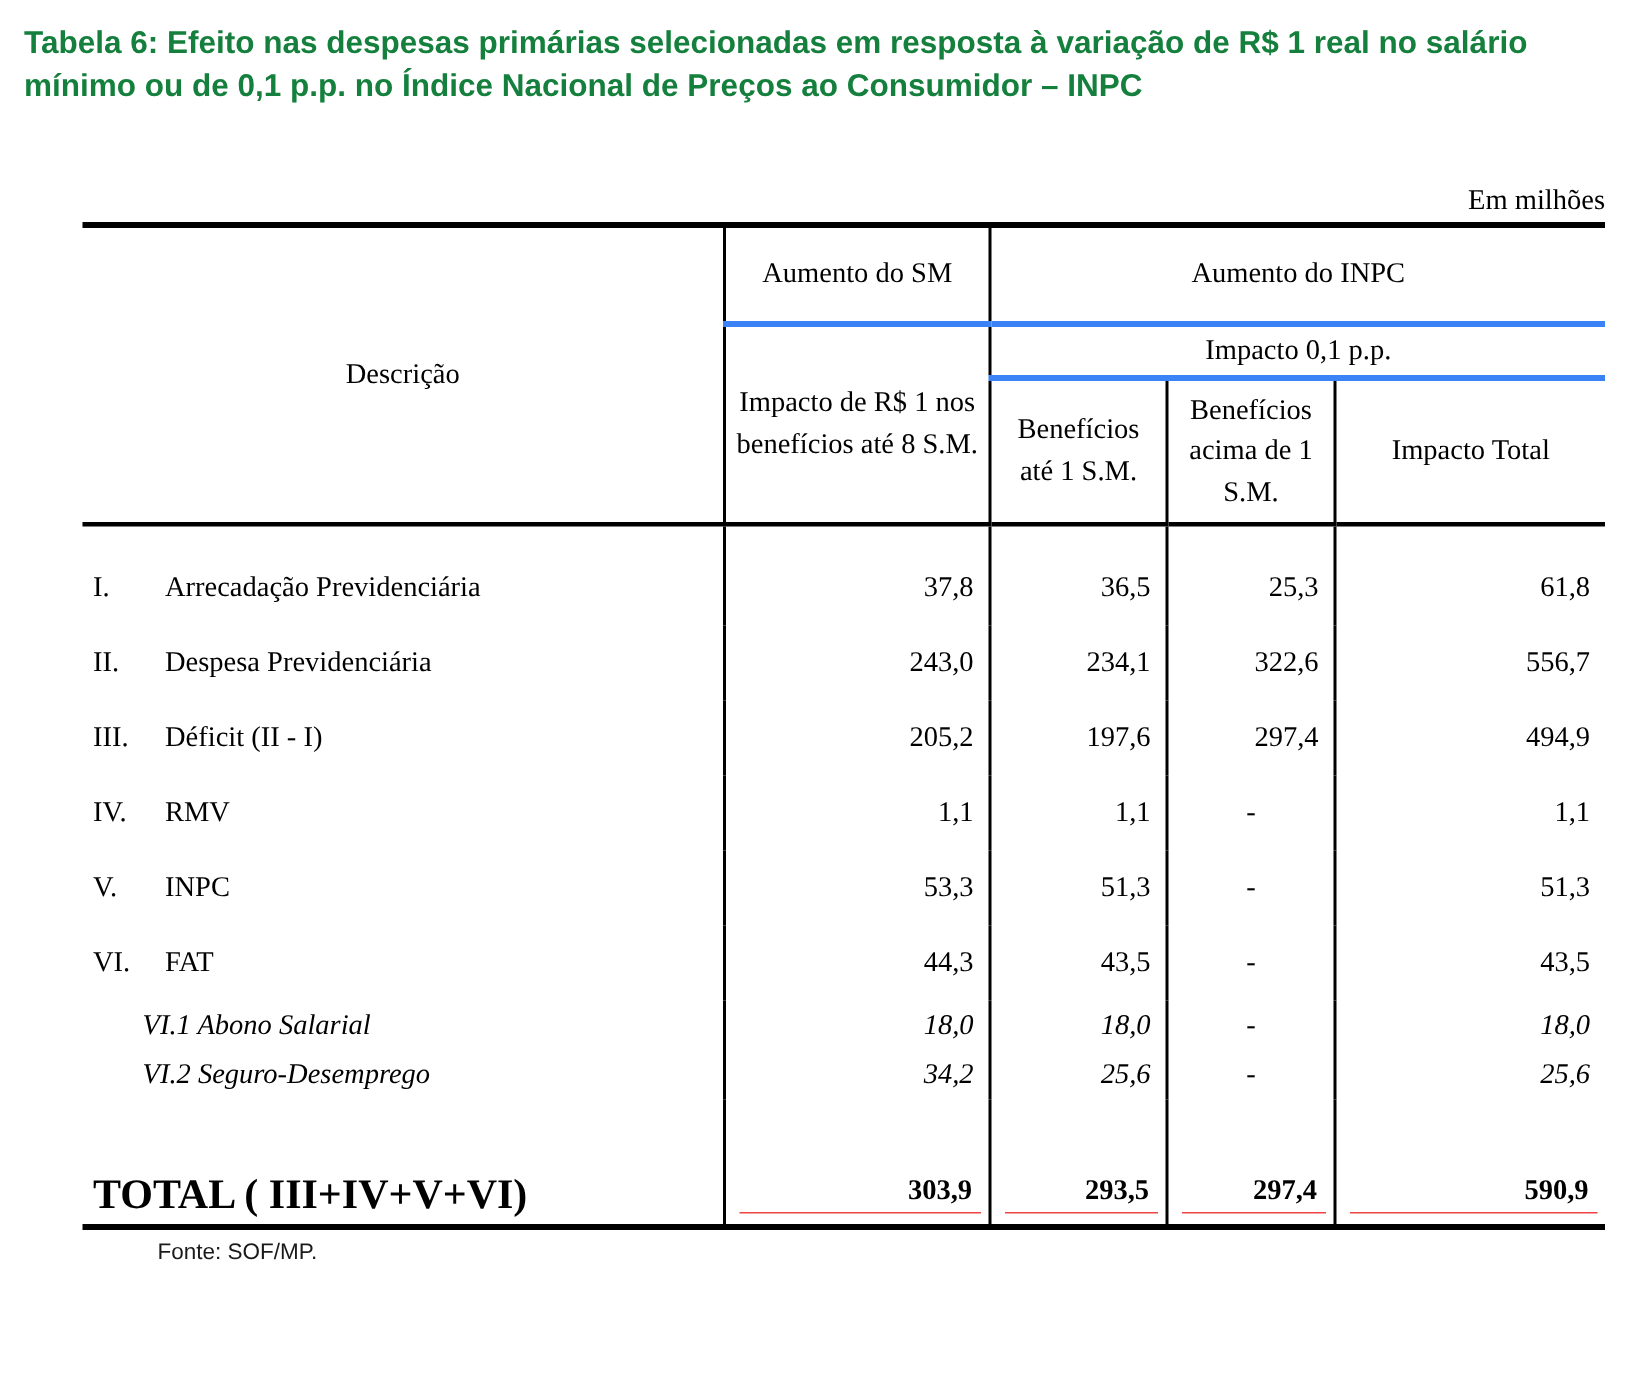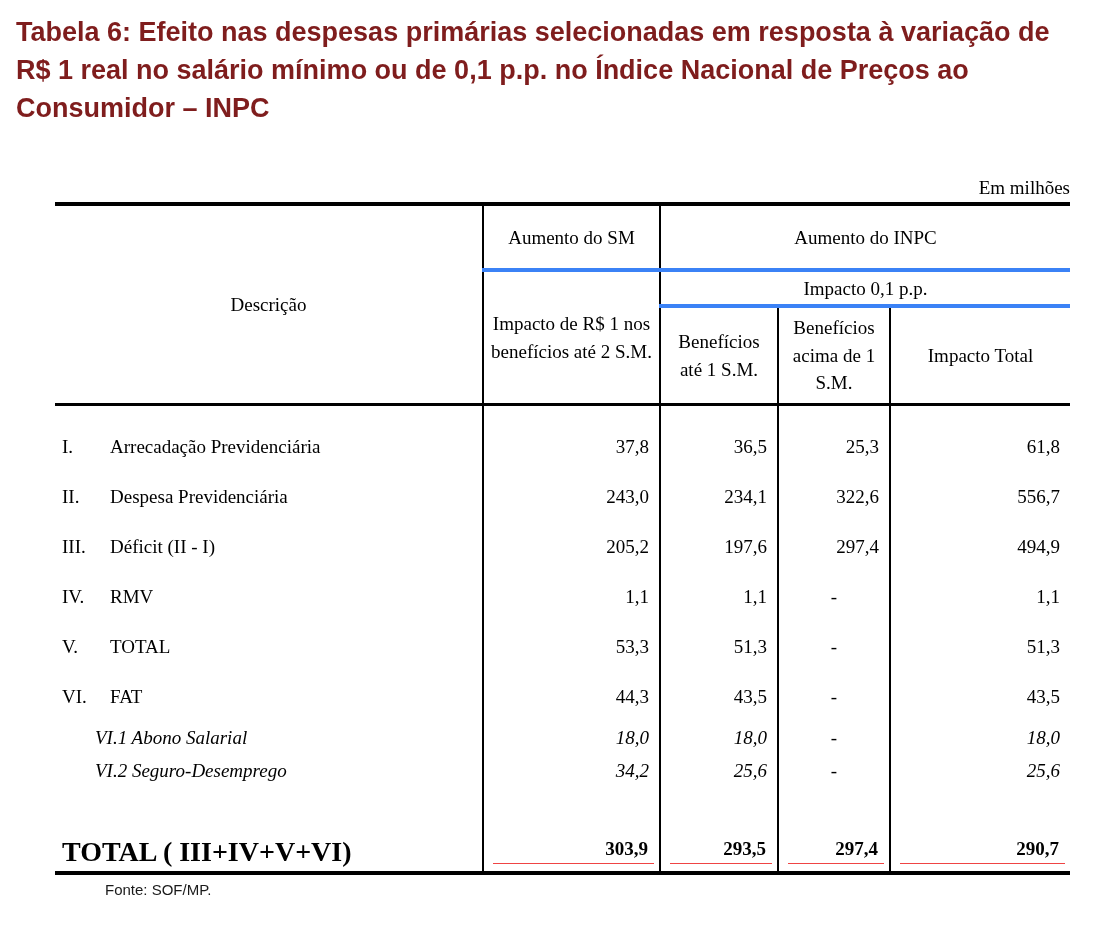--- a/index.html
+++ b/index.html
@@ -2,22 +2,22 @@
 <html><head>
 <meta charset="utf-8">
 <style>
   html,body { margin:0; padding:0; background:#ffffff; }
   body {
     width:1101px; height:925px; overflow:hidden;
     font-family:"Liberation Serif", serif; color:#000;
   }
   .title {
     font-family:"Liberation Sans", sans-serif;
-    font-weight:bold; font-size:27px; line-height:1.40;
-    color:#7f1d1d; margin:14px 14px 0 16px; max-width:1078px;
+    font-weight:bold; font-size:21px; line-height:1.40;
+    color:#15803d; margin:14px 14px 0 16px; max-width:1078px;
   }
   .unit-note {
     text-align:right; font-size:19px; color:#000;
     margin:50px 31px 3px 0;
   }
   table.tbl {
     border-collapse:collapse; table-layout:fixed;
     margin-left:55px; width:1015px;
     border-top:4px solid #000; border-bottom:4px solid #000;
     font-size:19px;
@@ -70,21 +70,21 @@
         <col class="c4">
         <col class="c5">
     </colgroup>
     <thead>
       <tr class="hr1">
         <th rowspan="3" class="b-right hdr-bottom">Descrição</th>
         <th class="b-right b2-bottom">Aumento do SM</th>
         <th colspan="3" class="b2-bottom">Aumento do INPC</th>
       </tr>
       <tr class="hr2">
-        <th rowspan="2" class="b-right hdr-bottom">Impacto de R$ 1 nos benefícios até 2 S.M.</th>
+        <th rowspan="2" class="b-right hdr-bottom">Impacto de R$ 1 nos benefícios até 8 S.M.</th>
         <th colspan="3" class="b2-bottom">Impacto 0,1 p.p.</th>
       </tr>
       <tr class="hr3">
         <th class="b-right hdr-bottom">Benefícios até 1 S.M.</th>
         <th class="b-right hdr-bottom">Benefícios acima de 1 S.M.</th>
         <th class="hdr-bottom">Impacto Total</th>
       </tr>
     </thead>
     <tbody>
       <tr class="row-main first">
@@ -109,21 +109,21 @@
         <td class="val">494,9</td>
       </tr>
       <tr class="row-main">
         <td class="c-desc b-right"><span class="rn">IV.</span><span>RMV</span></td>
         <td class="val b-right">1,1</td>
         <td class="val b-right">1,1</td>
         <td class="val b-right dash">-</td>
         <td class="val">1,1</td>
       </tr>
       <tr class="row-main">
-        <td class="c-desc b-right"><span class="rn">V.</span><span>TOTAL</span></td>
+        <td class="c-desc b-right"><span class="rn">V.</span><span>INPC</span></td>
         <td class="val b-right">53,3</td>
         <td class="val b-right">51,3</td>
         <td class="val b-right dash">-</td>
         <td class="val">51,3</td>
       </tr>
       <tr class="row-main">
         <td class="c-desc b-right"><span class="rn">VI.</span><span>FAT</span></td>
         <td class="val b-right">44,3</td>
         <td class="val b-right">43,5</td>
         <td class="val b-right dash">-</td>
@@ -148,21 +148,21 @@
         <td class="val b-right">
             <span class="tu">303,9</span>
           </td>
         <td class="val b-right">
             <span class="tu">293,5</span>
           </td>
         <td class="val b-right">
             <span class="tu">297,4</span>
           </td>
         <td class="val">
-            <span class="tu">290,7</span>
+            <span class="tu">590,9</span>
           </td>
       </tr>
     </tbody>
   </table>
 
   <div class="source">Fonte: SOF/MP.</div>
 
 </div>
 
 </body></html>

